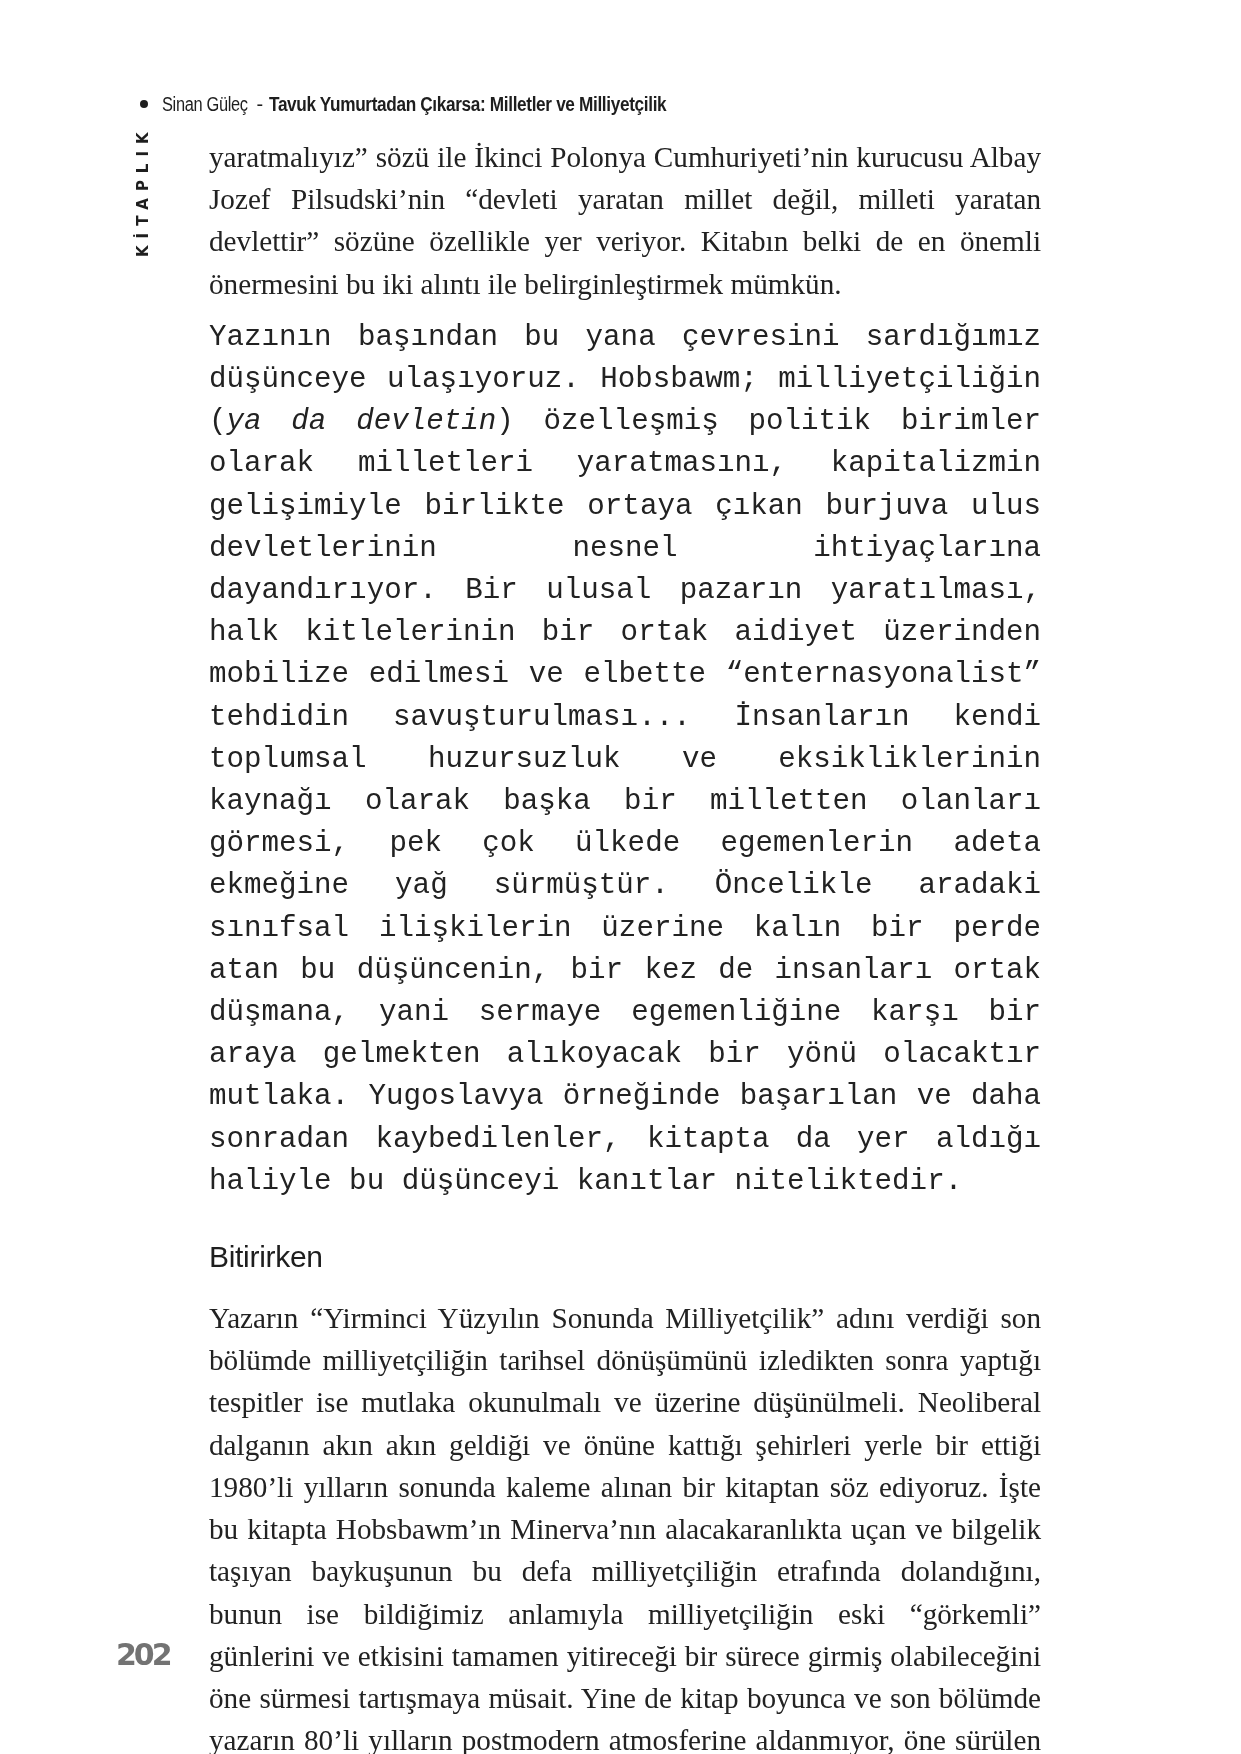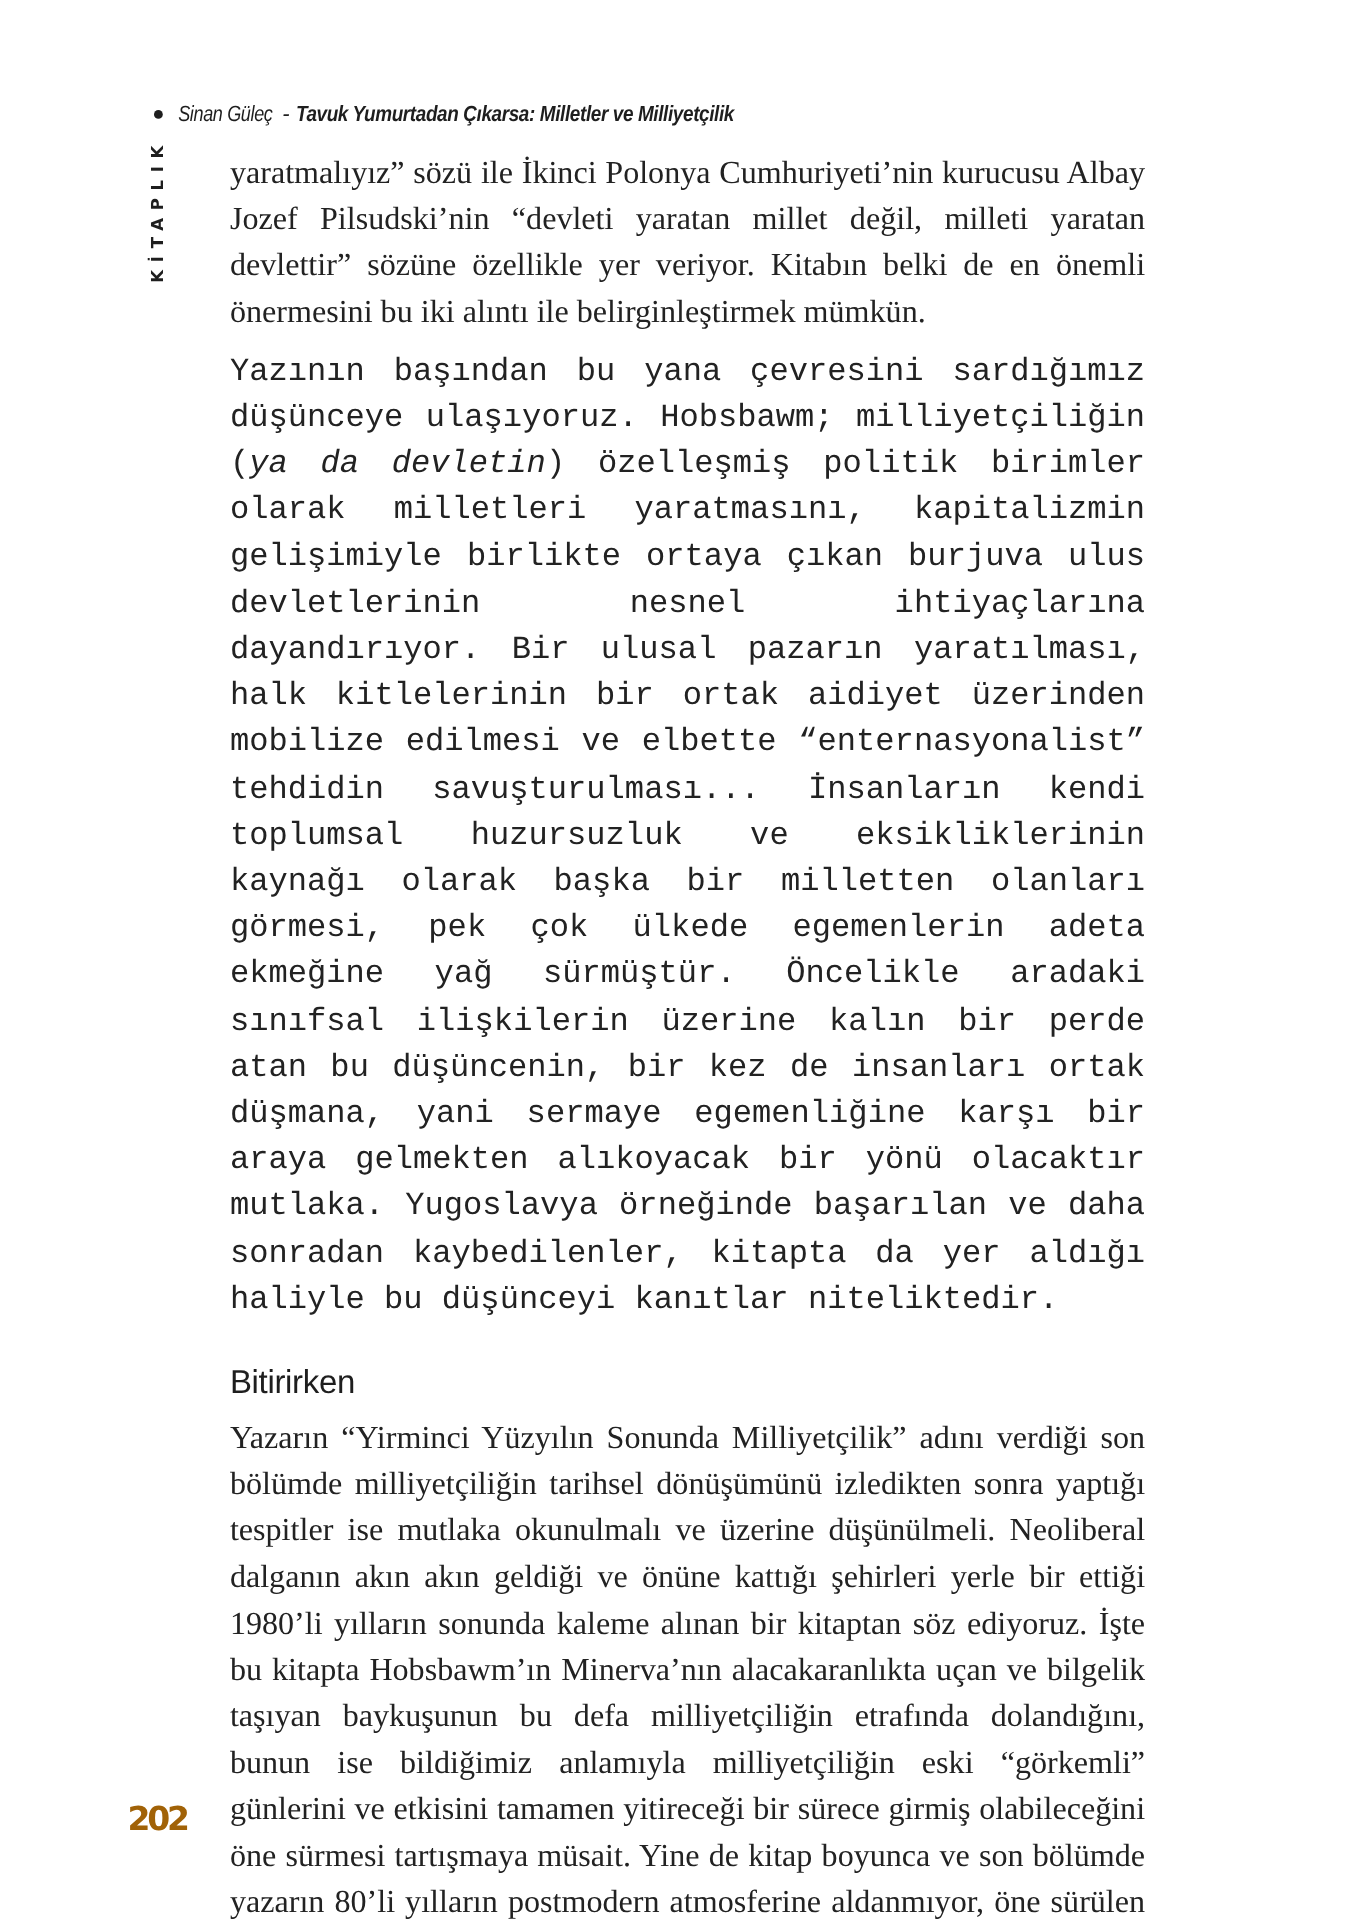--- a/index.html
+++ b/index.html
@@ -18,21 +18,20 @@
       position: absolute;
       left: 140px;
       top: 90px;
       font-family: "Liberation Sans", "DejaVu Sans", sans-serif;
       font-size: 20px;
       line-height: 28px;
       letter-spacing: -0.4px;
       white-space: nowrap;
       display: flex;
       align-items: center;
-      font-style: italic;
     }
     .running-head .bullet {
       width: 8px;
       height: 8px;
       border-radius: 50%;
       background: #1e1e1e;
       display: inline-block;
       margin-right: 14px;
     }
     .running-head .author {
@@ -79,37 +78,37 @@
       margin: 0;
     }
     .content p + p {
       margin-top: 12px;
       font-family: Liberation Mono, monospace;
     }
     .content .heading {
       font-family: "Liberation Sans", "DejaVu Sans", sans-serif;
       font-size: 30px;
       font-weight: normal;
-      margin: 34px 0 9px 0;
+      margin: 34px 0 20px 0;
       line-height: 40px;
       color: #1e1e1e;
       letter-spacing: -0.3px;
     }
     .content em {
       font-style: italic;
     }
     .page-number {
       position: absolute;
       left: 116px;
       top: 1637px;
       font-family: "DejaVu Sans", sans-serif;
       font-weight: bold;
       font-size: 30px;
       letter-spacing: -3px;
-      color: #a16207;
+      color: #737373;
     }
   </style>
 </head>
 <body>
 
 <div class="running-head">
   <span class="bullet"></span>
   <span class="author">Sinan Güleç</span>
   <span class="sep">-</span>
   <span class="book-title">Tavuk Yumurtadan Çıkarsa: Milletler ve Milliyetçilik</span>

